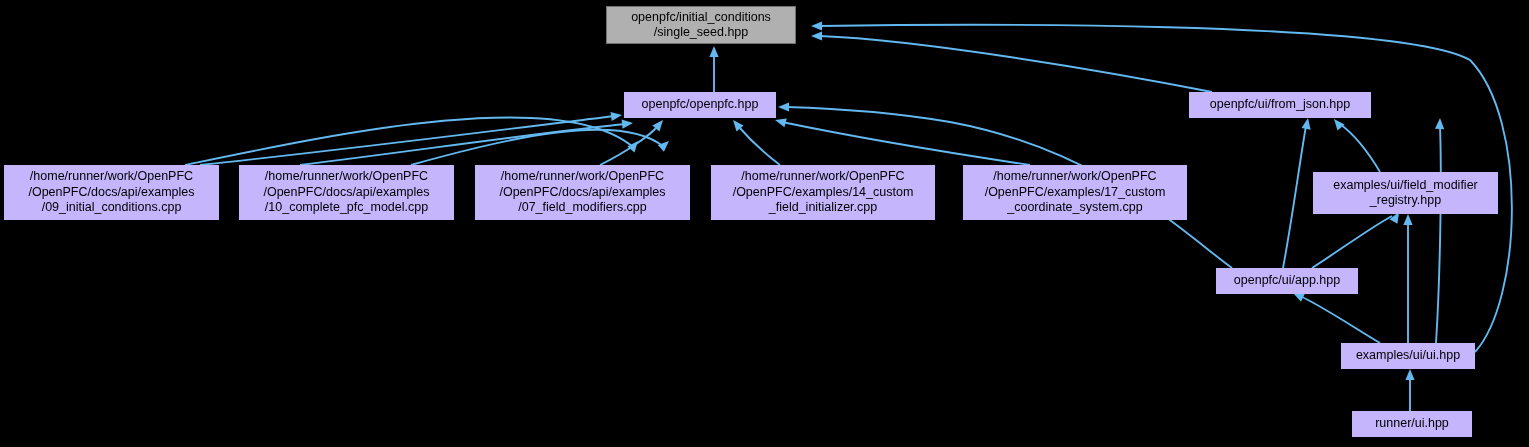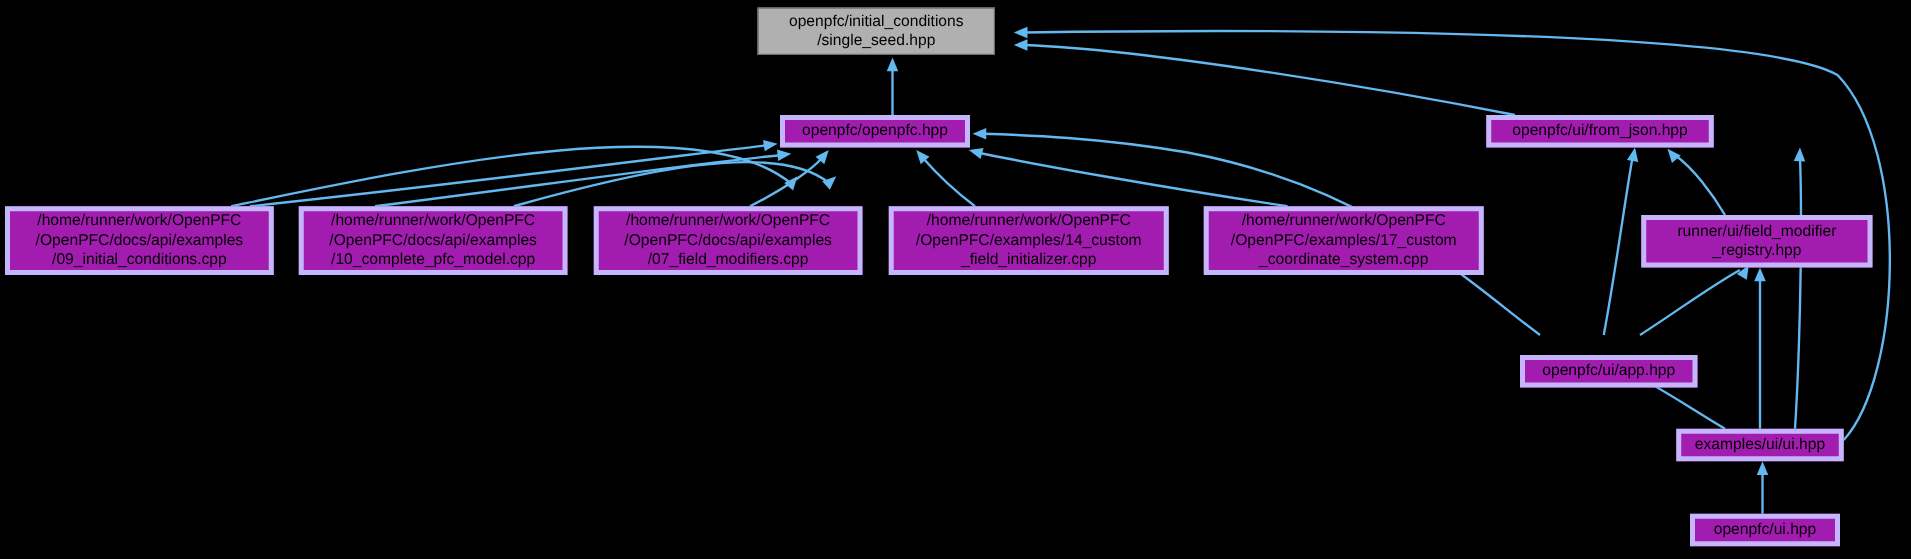--- a/index.html
+++ b/index.html
@@ -26,21 +26,21 @@
     pointer-events: none;
   }
   .node {
     position: absolute;
     box-sizing: border-box;
     display: flex;
     align-items: center;
     justify-content: center;
     text-align: center;
     border: 4px solid #c4b5fd;
-    background: #a21caf;
+    background: #c4b5fd;
     color: #000000;
     font-size: 12.5px;
     line-height: 15.5px;
     letter-spacing: 0px;
     white-space: pre-line;
     padding: 1px 4px;
     z-index: 3;
   }
   .node.root {
     background: #b0b0b0;
@@ -108,20 +108,20 @@
       <div class="node" style="left: 475px; top: 165px; width: 215px; height: 55px;"><span class="node-label">/home/runner/work/OpenPFC
 /OpenPFC/docs/api/examples
 /07_field_modifiers.cpp</span></div>
       <div class="node" style="left: 711px; top: 165px; width: 224px; height: 55px;"><span class="node-label">/home/runner/work/OpenPFC
 /OpenPFC/examples/14_custom
 _field_initializer.cpp</span></div>
       <div class="node" style="left: 963px; top: 165px; width: 224px; height: 55px;"><span class="node-label">/home/runner/work/OpenPFC
 /OpenPFC/examples/17_custom
 _coordinate_system.cpp</span></div>
       <div class="node" style="left: 1189px; top: 92px; width: 182px; height: 26px; text-align: right;"><span class="node-label">openpfc/ui/from_json.hpp</span></div>
-      <div class="node" style="left: 1313px; top: 172px; width: 185px; height: 42px;"><span class="node-label">runner/ui/field_modifier
+      <div class="node" style="left: 1313px; top: 172px; width: 185px; height: 42px;"><span class="node-label">examples/ui/field_modifier
 _registry.hpp</span></div>
-      <div class="node" style="left: 1216px; top: 284px; width: 142px; height: 26px;"><span class="node-label">openpfc/ui/app.hpp</span></div>
+      <div class="node" style="left: 1216px; top: 268px; width: 142px; height: 26px;"><span class="node-label">openpfc/ui/app.hpp</span></div>
       <div class="node" style="left: 1341px; top: 343px; width: 134px; height: 26px;"><span class="node-label">examples/ui/ui.hpp</span></div>
-      <div class="node" style="left: 1352px; top: 411px; width: 120px; height: 26px;"><span class="node-label">openpfc/ui.hpp</span></div>
+      <div class="node" style="left: 1352px; top: 411px; width: 120px; height: 26px;"><span class="node-label">runner/ui.hpp</span></div>
     </div>
 
 </div>
 
 </body></html>

